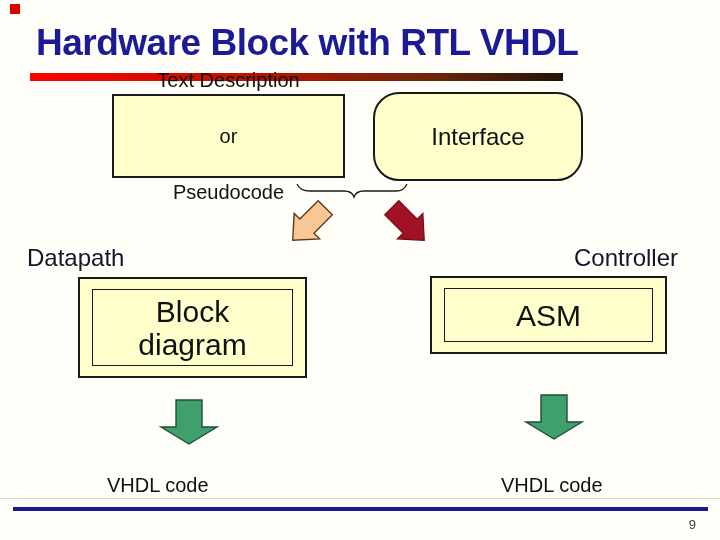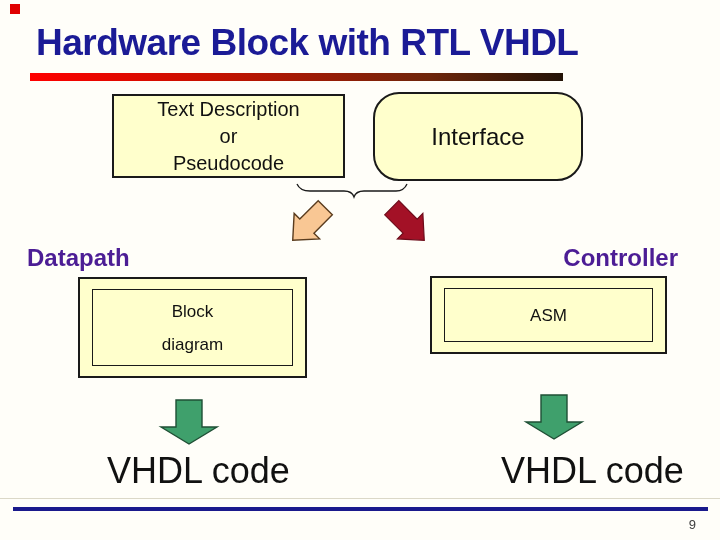--- a/index.html
+++ b/index.html
@@ -48,60 +48,60 @@
     border: 2px solid #1A1A1A;
     display: flex;
     flex-direction: column;
     align-items: center;
     justify-content: center;
     text-align: center;
     color: #111;
   }
 
   .box-source { left: 112px; top: 94px; width: 233px; height: 84px;
-                font-size: 20px; line-height: 27px; }
+                font-size: 20px; line-height: 27px; gap: 29px; }
   .box-interface { left: 373px; top: 92px; width: 210px; height: 89px;
                    font-size: 24px; border-radius: 26px; }
 
   .dbox-outer {
     position: absolute;
     background: var(--box-fill, #FFFFCC);
     border: 2px solid #1A1A1A;
   }
   .dbox-inner {
     position: absolute;
     inset: 10px 12px;
     border: 1px solid #1A1A1A;
     display: flex;
     flex-direction: column;
     align-items: center;
     justify-content: center;
     text-align: center;
-    font-size: 17px;
+    font-size: 30px;
     line-height: 33px;
     color: #111;
   }
   .box-blockdiagram { left: 78px; top: 277px; width: 229px; height: 101px; }
   .box-asmchart     { left: 430px; top: 276px; width: 237px; height: 78px; }
 
   .side-label {
     position: absolute;
     font-size: 24px;
-    color: #4c1d95;
+    color: #0f172a;
     white-space: nowrap;
-    font-weight: bold;
   }
   .label-datapath   { left: 27px;  top: 244px; }
   .label-controller { right: 42px; top: 244px; }
 
   .vhdl-label {
     position: absolute;
-    font-size: 36px;
+    font-size: 20px;
     color: #111;
     white-space: nowrap;
+    margin-top: 24px;
   }
   .vhdl-left  { left: 107px; top: 450px; }
   .vhdl-right { left: 501px; top: 450px; }
 
   .shape-layer {
     position: absolute;
     left: 0; top: 0;
     width: 720px; height: 540px;
     pointer-events: none;
   }

